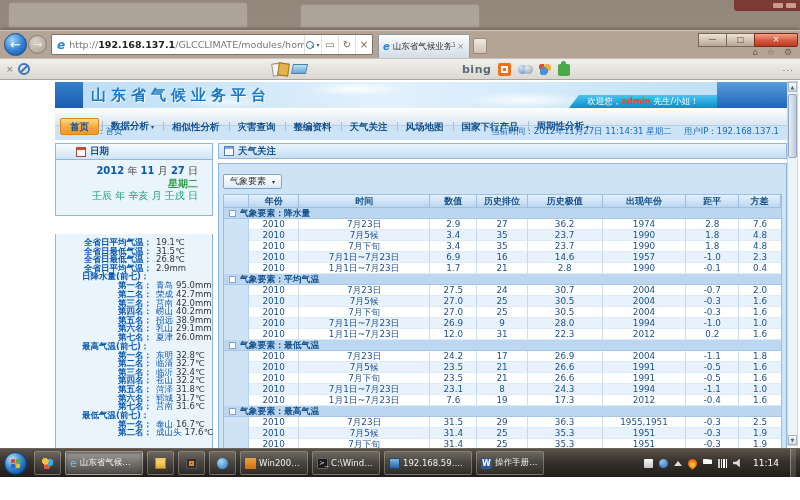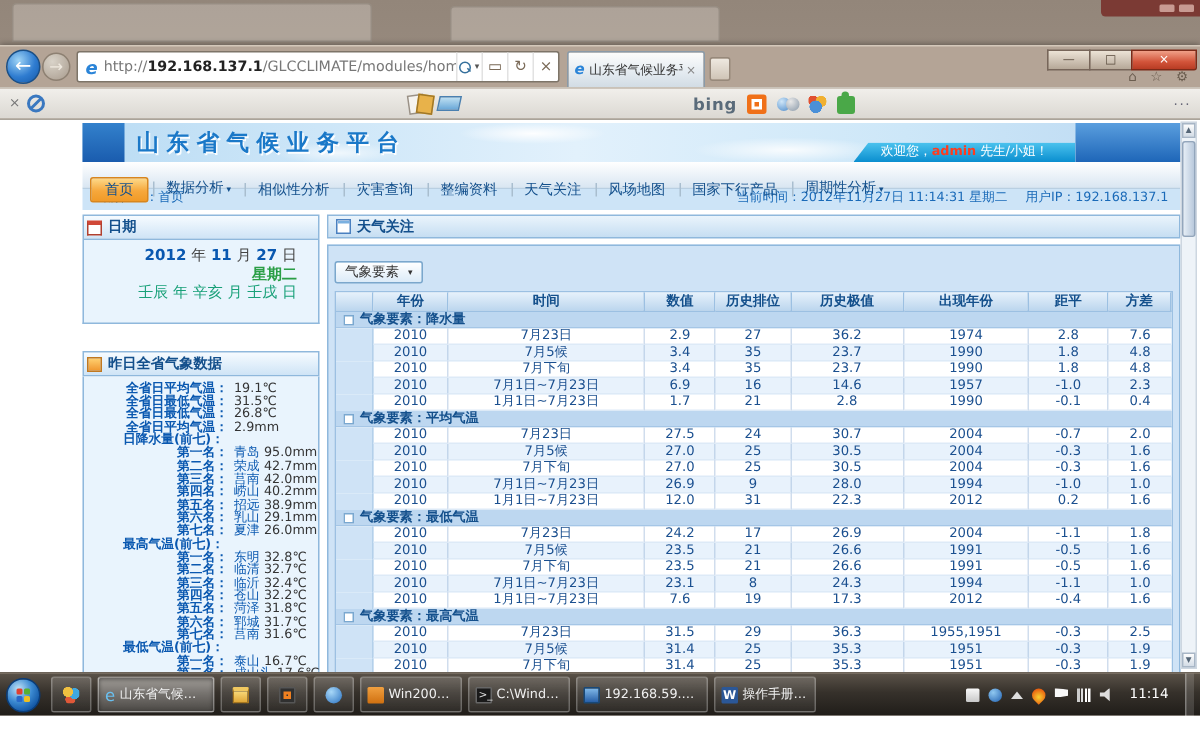--- a/index.html
+++ b/index.html
@@ -62,30 +62,30 @@
 .sb-thumb{position:absolute;left:0;top:12px;width:9px;height:64px;background:linear-gradient(90deg,#e6eef6,#b9c9dc);border:1px solid #93a6bc;border-radius:2px;cursor:grab;}
 .page{position:absolute;left:55px;top:2px;width:732px;}
 .banner{position:relative;height:26px;background:linear-gradient(90deg,#badcf4,#e2f1fc 45%,#cde7f8 75%,#bcd9f2);}
 .banner::before{content:"";position:absolute;inset:0;background:radial-gradient(ellipse 70px 10px at 300px 7px,rgba(255,255,255,.95),transparent 70%),radial-gradient(ellipse 90px 12px at 470px 18px,rgba(255,255,255,.85),transparent 70%),radial-gradient(ellipse 60px 10px at 170px 20px,rgba(255,255,255,.7),transparent 70%);}
 .banner-left{position:absolute;left:0;top:0;width:28px;height:100%;background:linear-gradient(180deg,#3381cc,#1a5cae);}
 .banner-right{position:absolute;right:0;top:0;width:70px;height:100%;background:linear-gradient(180deg,#5a9ede,#1e66b8);}
 .banner-title{position:absolute;left:36px;top:4px;font-size:15px;font-weight:bold;color:var(--title-blue,#1a78c8);letter-spacing:5px;text-shadow:1px 1px 0 rgba(255,255,255,.9);}
 .welcome{position:absolute;right:70px;bottom:0;width:148px;height:13px;background:linear-gradient(180deg,#4cc3ee,#0a8ecf);clip-path:polygon(10px 0,100% 0,100% 100%,0 100%);color:#fff;font-size:8.5px;line-height:13px;text-align:center;white-space:nowrap;}
 .welcome b{color:#ff3c1e;}
 .navbar{position:relative;height:18px;background:linear-gradient(#ffffff,#d9e6f2);border-bottom:1px solid #b9cfe2;display:flex;align-items:center;padding-left:5px;}
-.nav-item{position:relative;padding:0 9px;font-size:9.5px;font-weight:normal;color:#14508c;line-height:15px;white-space:nowrap;cursor:pointer;margin-top:19px;}
+.nav-item{position:relative;padding:0 9px;font-size:9.5px;font-weight:bold;color:#14508c;line-height:15px;white-space:nowrap;cursor:pointer;margin-top:19px;}
 .nav-item + .nav-item::before{content:"";position:absolute;left:0;top:3px;bottom:3px;width:1px;background:#a9becf;}
 .nav-item.active{background:linear-gradient(#fdd98a,#f6a83c 55%,#f09a28);border:1px solid #d8861e;border-radius:2px;margin-right:3px;}
 .nav-arrow{font-size:6px;margin-left:2px;color:#14508c;}
 .crumb{height:14px;background:#cde4f7;display:flex;font-size:8.5px;color:#1a6ab8;padding:0 8px;white-space:nowrap;}
 .crumb-right{margin-left:auto;display:flex;gap:12px;}
 .content{display:flex;margin-top:3px;align-items:flex-start;}
 
 .sidebar{width:158px;flex:none;}
-.panel-h{height:17px;border:1px solid #8fb8dc;background:linear-gradient(#f6fbff,#cfe4f6);display:flex;align-items:center;gap:4px;padding:0 2px;font-size:9.5px;font-weight:bold;color:#14508c;}
+.panel-h{height:17px;border:1px solid #8fb8dc;background:linear-gradient(#f6fbff,#cfe4f6);display:flex;align-items:center;gap:4px;padding:0 20px;font-size:9.5px;font-weight:bold;color:#14508c;}
 .panel-b{border:1px solid #8fb8dc;border-top:none;background:#e9f4fd;}
 .ic-cal{width:10px;height:10px;background:#fff;border:1px solid #b04030;border-top:3px solid #d04838;flex:none;}
 .ic-data{width:10px;height:10px;background:linear-gradient(#ffd070,#f09830);border:1px solid #c07820;flex:none;}
 .ic-page{width:10px;height:10px;background:#fff;border:1px solid #4a80c0;box-shadow:inset 0 2px 0 #7ab0e0;flex:none;}
 .date-body{height:56px;padding:5px 14px 0 0;text-align:right;font-size:10px;color:#444;}
 .date-line{line-height:12.5px;}
 .date-line b{color:#0a58b0;}
 .date-line.week{color:#2a9e46;font-weight:bold;}
 .date-line.ganzhi{color:#18a078;}
 .gap{height:18px;}
@@ -246,24 +246,20 @@
             <div class="panel-h">
               <span class="ic-cal"></span>
               <span>日期</span>
             </div>
             <div class="panel-b date-body">
                 <div class="date-line date"><b>2012</b> 年 <b>11</b> 月 <b>27</b> 日</div>
                 <div class="date-line week">星期二</div>
                 <div class="date-line ganzhi">壬辰 年 辛亥 月 壬戌 日</div>
               </div>
             <div class="gap"></div>
-            <div class="panel-h">
-              <span class="ic-data"></span>
-              <span>昨日全省气象数据</span>
-            </div>
             <div class="panel-b weather-body">
                 <div class="sum-line">
                   <span class="lblcol sl">全省日平均气温：</span>
                   <span class="val sv">19.1℃</span>
                 </div>
                 <div class="sum-line">
                   <span class="lblcol sl">全省日最低气温：</span>
                   <span class="val sv">31.5℃</span>
                 </div>
                 <div class="sum-line">

